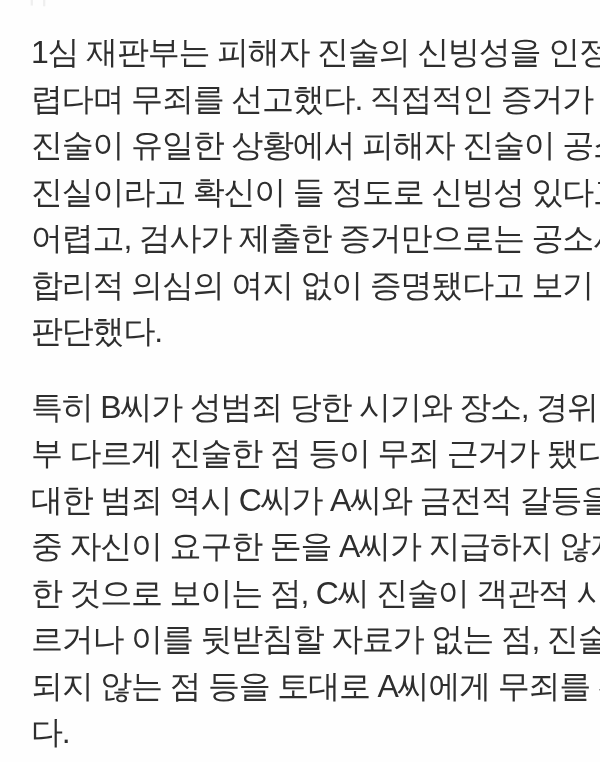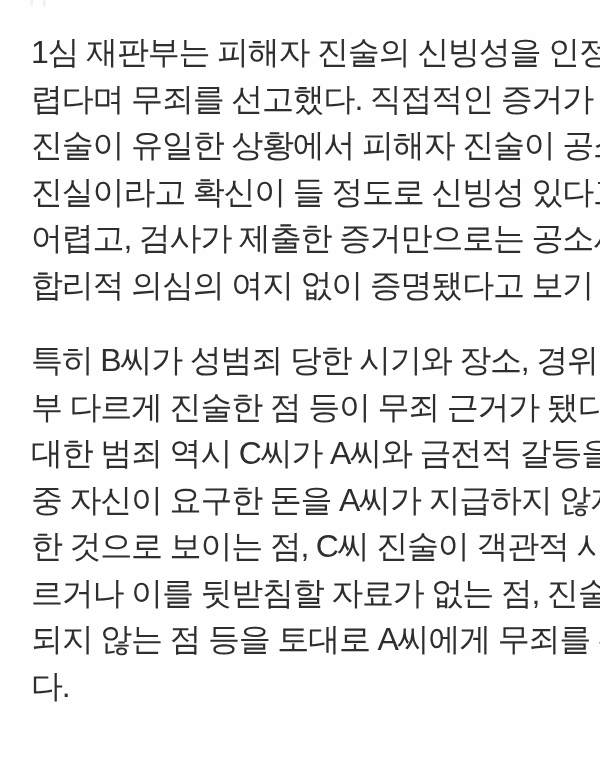--- a/index.html
+++ b/index.html
@@ -57,20 +57,21 @@
 
   <div class="content">
 
     <div class="paragraph paragraph-1">
       <div class="line">1심 재판부는 피해자 진술의 신빙성을 인정하기 어</div>
       <div class="line">렵다며 무죄를 선고했다. 직접적인 증거가 피해자</div>
       <div class="line">진술이 유일한 상황에서 피해자 진술이 공소사실이</div>
       <div class="line">진실이라고 확신이 들 정도로 신빙성 있다고 보기</div>
       <div class="line">어렵고, 검사가 제출한 증거만으로는 공소사실이</div>
       <div class="line">합리적 의심의 여지 없이 증명됐다고 보기 어렵다고</div>
+      <div class="line">판단했다.</div>
     </div>
 
     <div class="paragraph paragraph-2">
       <div class="line">특히 B씨가 성범죄 당한 시기와 장소, 경위 등을 일</div>
       <div class="line">부 다르게 진술한 점 등이 무죄 근거가 됐다. C씨에</div>
       <div class="line">대한 범죄 역시 C씨가 A씨와 금전적 갈등을 겪던</div>
       <div class="line">중 자신이 요구한 돈을 A씨가 지급하지 않자 고소</div>
       <div class="line">한 것으로 보이는 점, C씨 진술이 객관적 사실과 다</div>
       <div class="line">르거나 이를 뒷받침할 자료가 없는 점, 진술이 일관</div>
       <div class="line">되지 않는 점 등을 토대로 A씨에게 무죄를 선고했</div>

